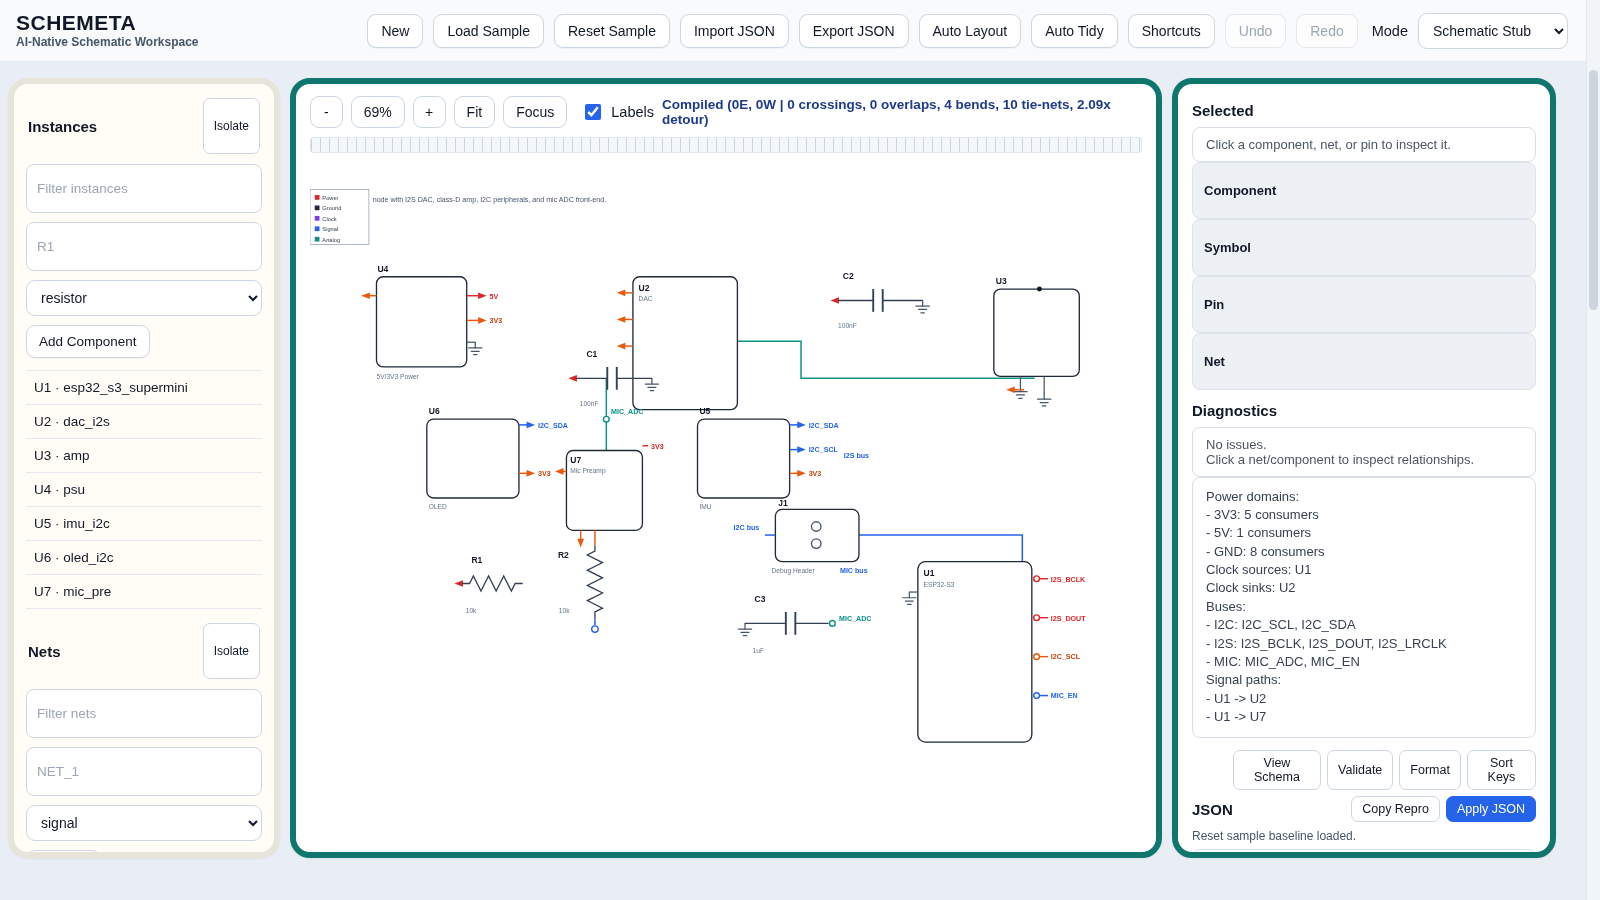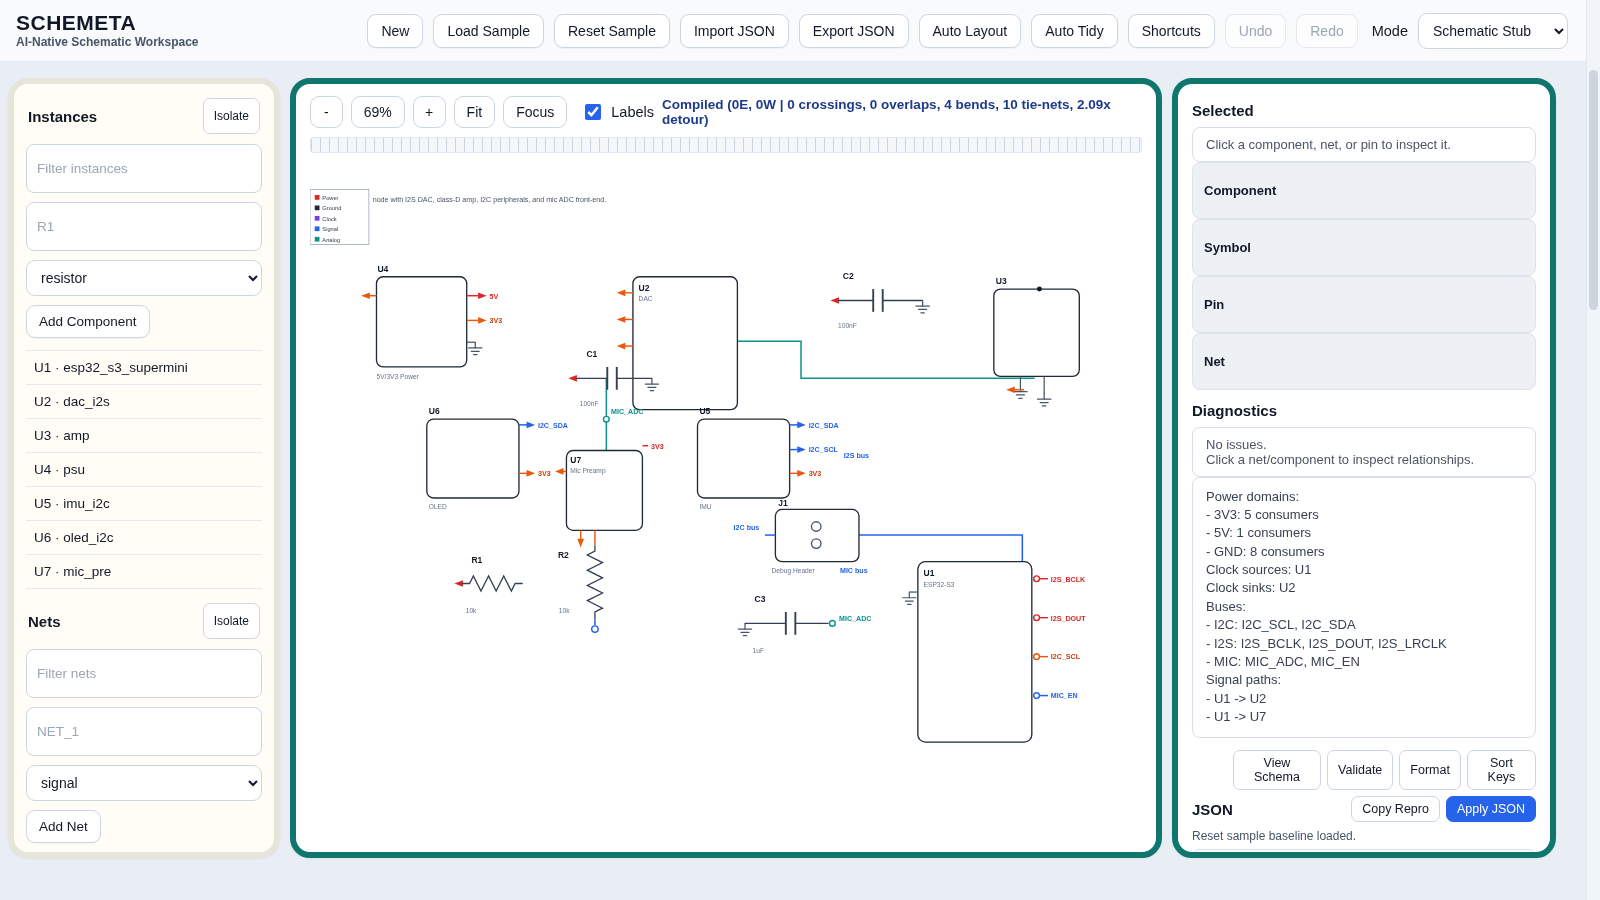--- a/index.html
+++ b/index.html
@@ -20,21 +20,21 @@
 
 .main{position:absolute;top:78px;left:8px;right:44px;bottom:42px;display:flex;gap:10px;}
 .card{background:#fff;border:6px solid #0f766e;border-radius:20px;box-shadow:0 1px 2px rgba(16,24,40,.05);}
 .left{width:272px;background:#fffdf6;border-color:#e7e5d9;padding:12px;overflow:hidden;}
 .canvasp{flex:1;padding:12px 14px;display:flex;flex-direction:column;overflow:hidden;}
 .right{width:384px;padding:12px 14px;display:flex;flex-direction:column;overflow:hidden;}
 
 
 .sechead{display:flex;align-items:center;justify-content:space-between;margin:2px 2px 10px;}
 .h1{font-size:15px;font-weight:700;}
-.mini{font-size:12px;padding:10px 10px;border:1px solid #ccd6e0;background:#fff;border-radius:7px;color:#111827;font-family:inherit;}
+.mini{font-size:12px;padding:20px 10px;border:1px solid #ccd6e0;background:#fff;border-radius:7px;color:#111827;font-family:inherit;}
 .inp{width:100%;border:1px solid #ccd6e0;border-radius:8px;padding:16px 10px;font-size:13.5px;font-family:inherit;color:#111827;background:#fff;margin-bottom:9px;}
 .inp::placeholder{color:#9aa6b4;}
 .left select.sel{width:100%;margin-bottom:9px;}
 .addbtn{font-size:13.5px;padding:8px 12px;margin-bottom:12px;}
 .list{border-top:1px solid #e7e9ee;}
 .lrow{padding:9px 8px;border-bottom:1px solid #e7e9ee;font-size:13.5px;color:#111827;}
 .ntype{font-size:11px;color:#6b7280;margin-left:20px;}
 .nets-head{margin-top:14px;}
 
 

